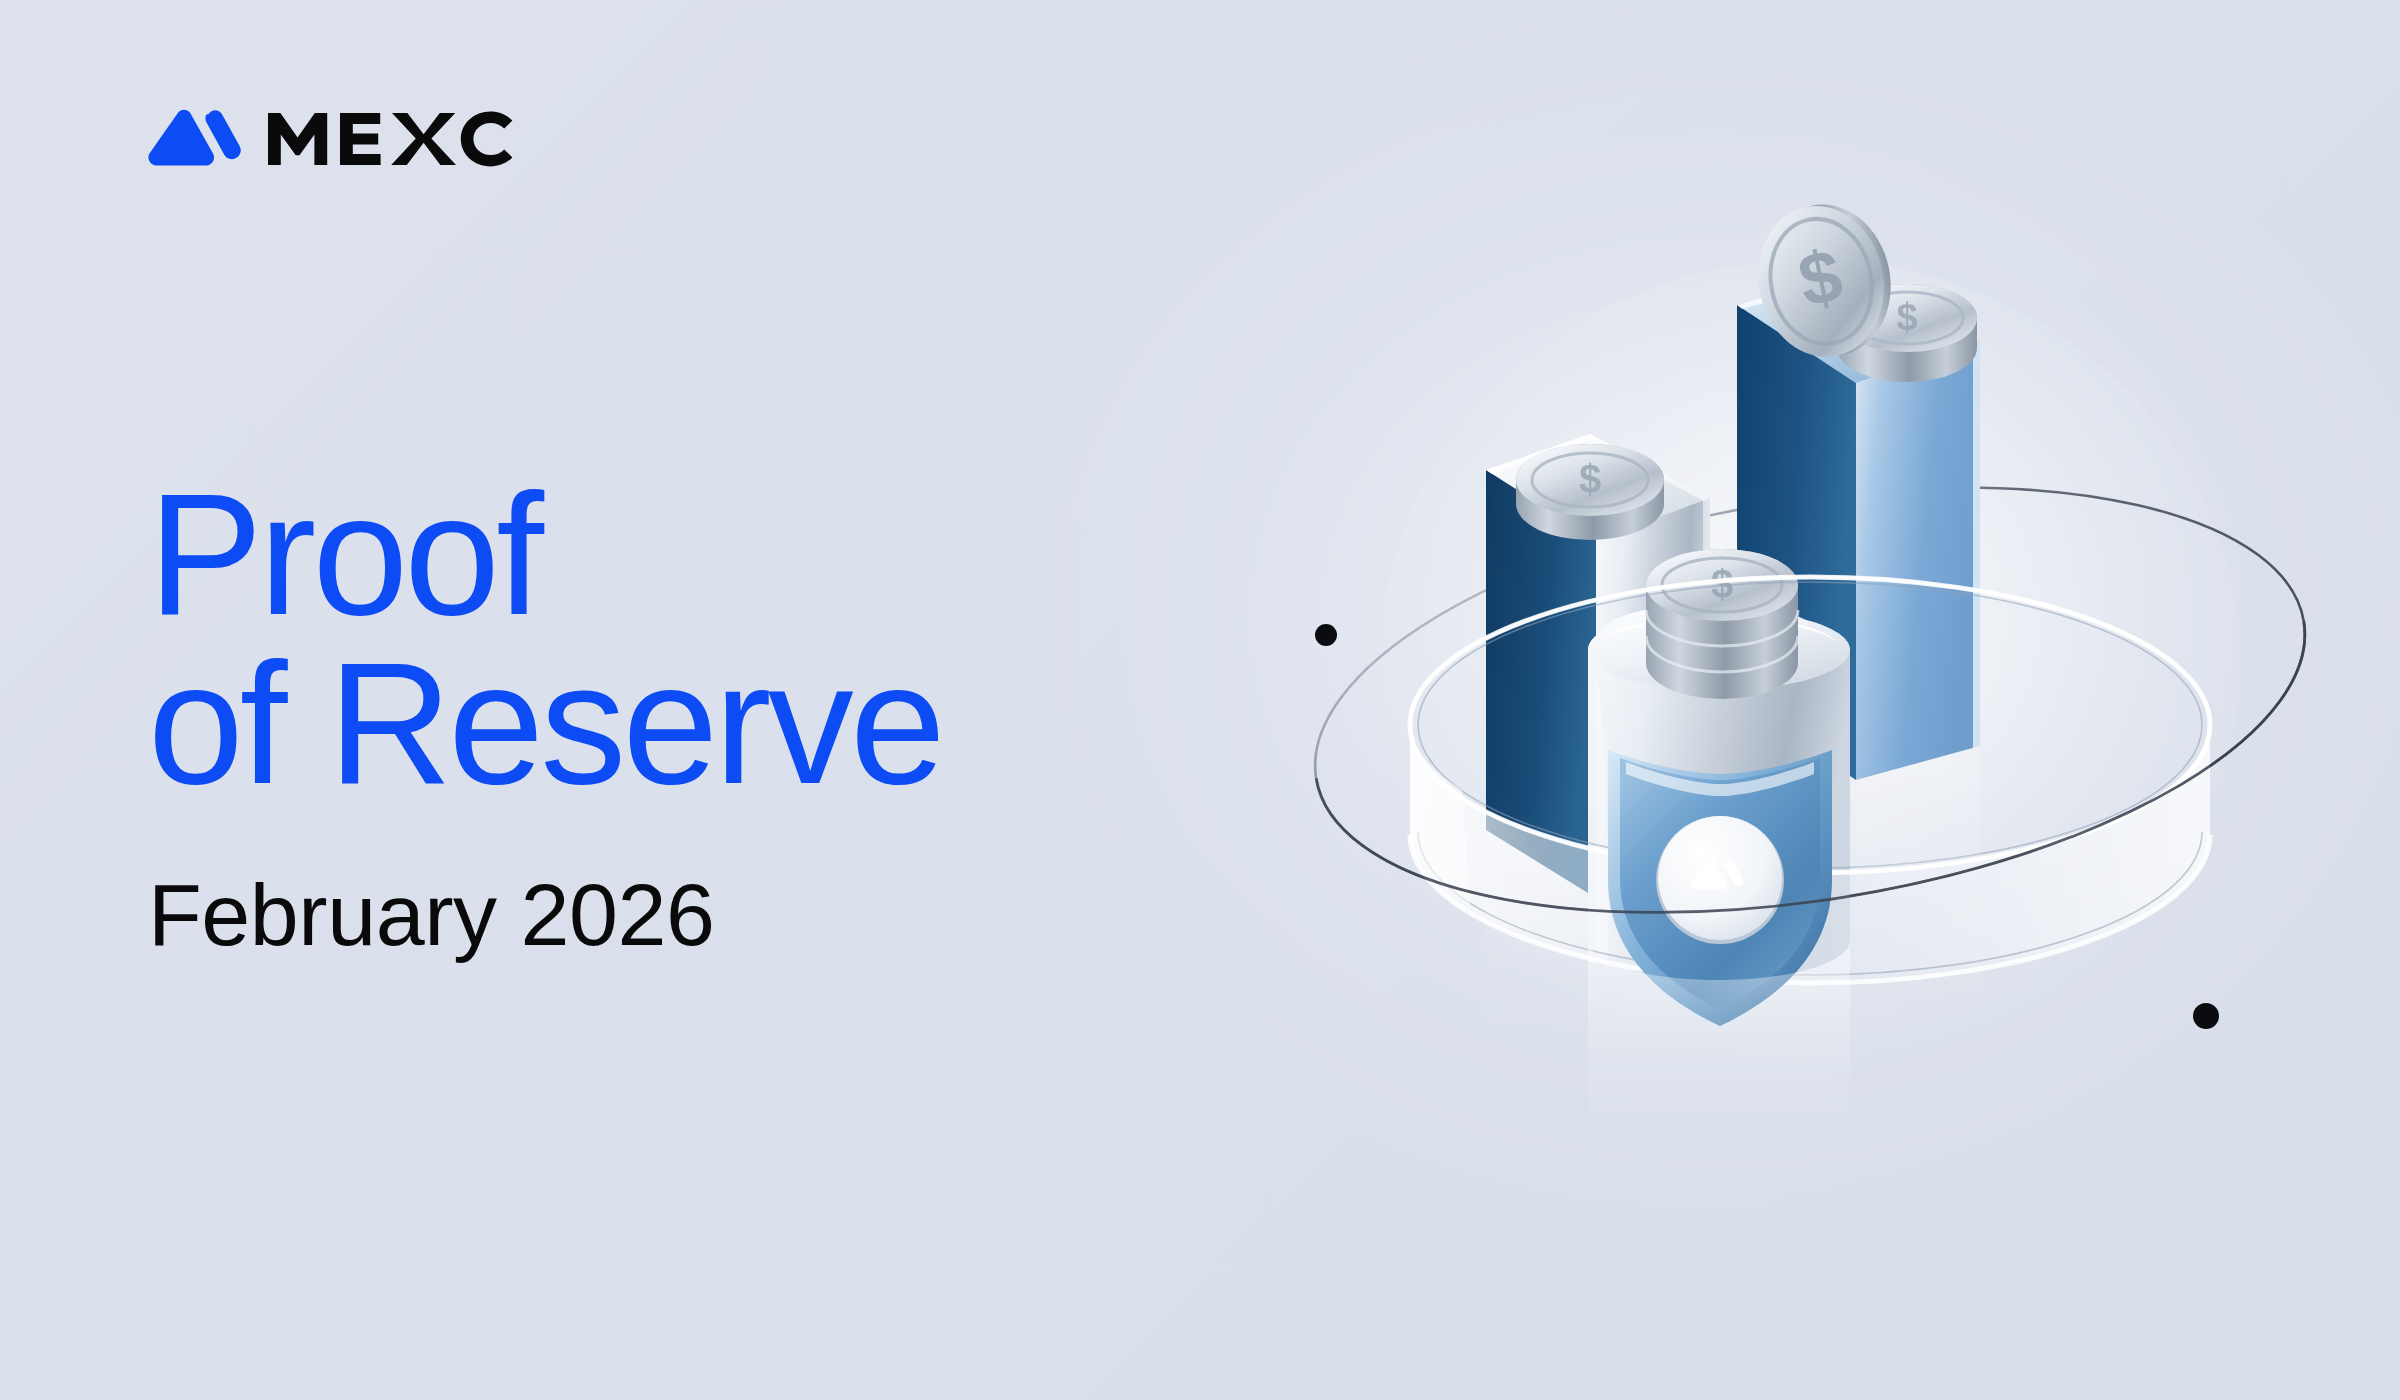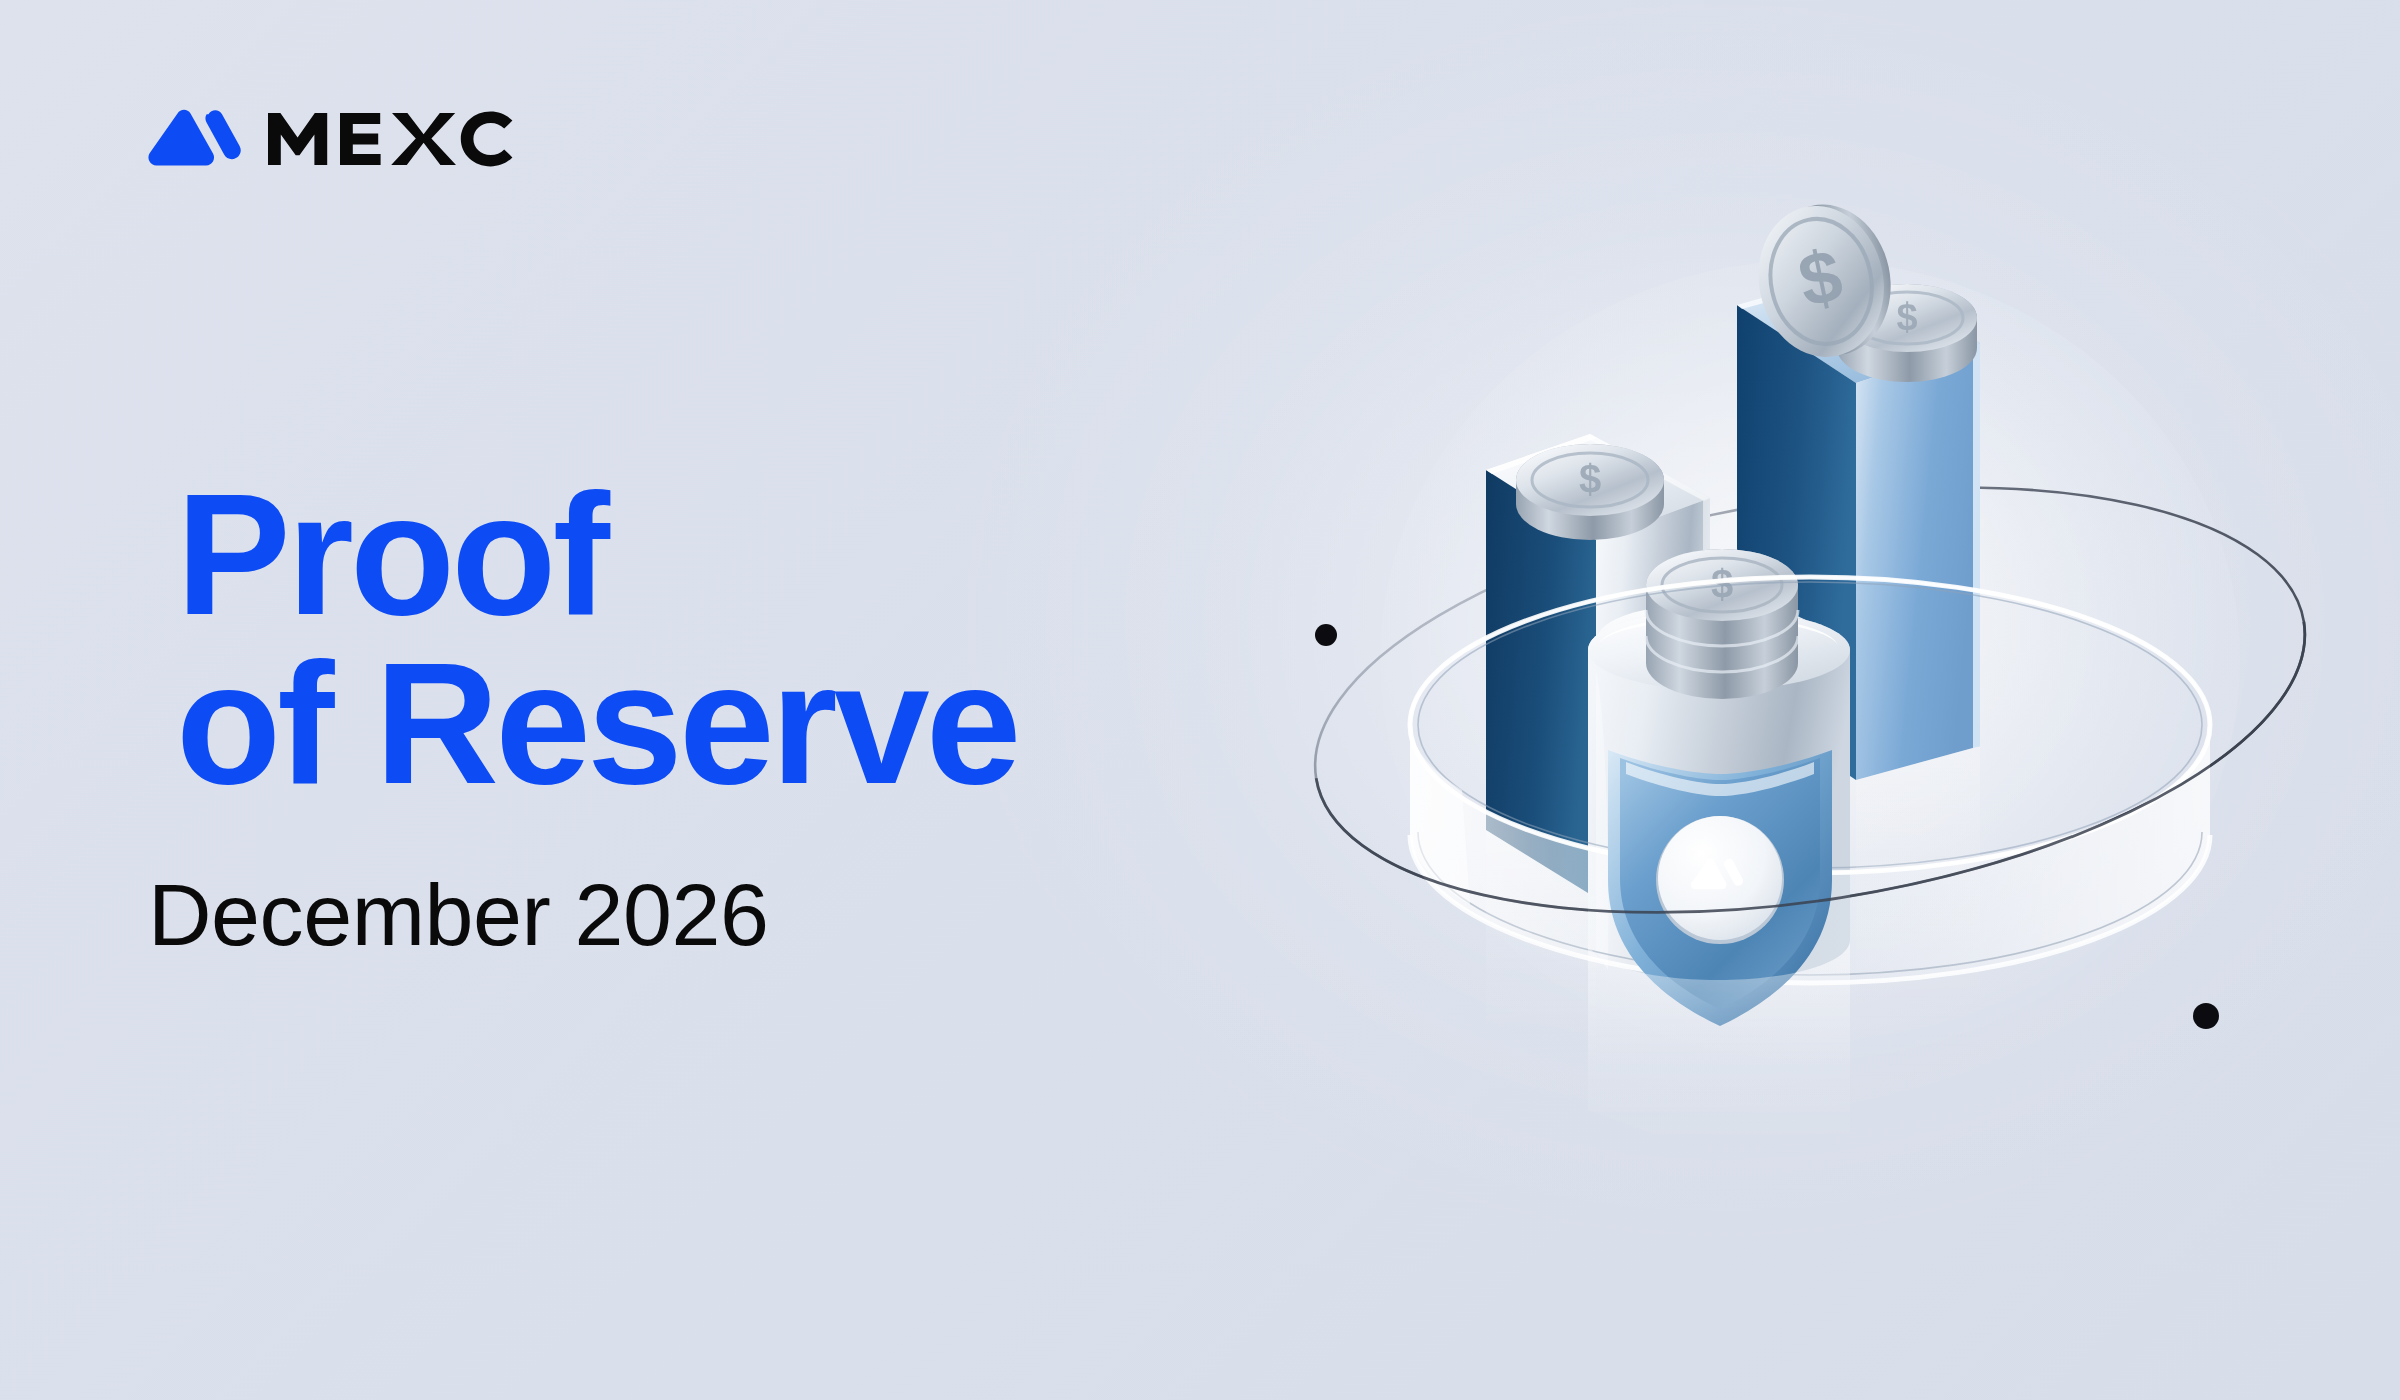--- a/index.html
+++ b/index.html
@@ -24,26 +24,25 @@
     display:flex; align-items:center; gap:26px;
   }
   #logo .mark { width:96px; height:62px; display:block; }
   #logo .wordmark { height:56px; display:block; }
 
   
   #copy { position:absolute; left:148px; top:470px; width:1150px; }
   .headline {
     font-size:172px;
     line-height:0.98;
-    font-weight:700;
+    font-weight:400;
     letter-spacing:-0.022em;
     color:#0d4bf5;
     white-space:pre-line;
     font-stretch:condensed;
-    margin-left:28px;
   }
   .subheadline {
     margin-top:64px;
     font-size:88px;
     line-height:1;
     font-weight:400;
     letter-spacing:-0.005em;
     color:#0a0a0a;
     font-stretch:condensed;
   }
@@ -74,21 +73,21 @@
 
       <path d="M124 2 h15.4 l16.2 21.3 L171.8 2 h15.4 l-23.8 25.6 L188 54 h-15.6 l-16.8-22.2 L138.8 54 H123.2 l24.6-26.4 Z" fill="#0a0a0a"></path>
 
       <path d="M236.2 17.6 c-3.6-3.6-8.2-5.6-13.6-5.6 c-9.9 0-17.2 7.3-17.2 16.0 c0 8.7 7.3 16.0 17.2 16.0 c5.4 0 10.0-2.0 13.6-5.6 l8.2 8.0 c-5.6 5.7-13.3 9.0-21.8 9.0 c-16.6 0-29.8-12.0-29.8-27.4 c0-15.4 13.2-27.4 29.8-27.4 c8.5 0 16.2 3.3 21.8 9.0 Z" fill="#0a0a0a"></path>
     </svg>
   </div>
 
   <div id="copy">
     <div class="headline">Proof
 of Reserve</div>
-    <div class="subheadline">December 2026</div>
+    <div class="subheadline">February 2026</div>
   </div>
 
   <div id="art">
     <svg viewBox="0 0 1020 1020" aria-hidden="true">
       <defs>
 
         <linearGradient id="blueFront" x1="0" y1="0" x2="1" y2="0.35">
           <stop offset="0%" stop-color="#d9e6f4"></stop>
           <stop offset="22%" stop-color="#a8c8e6"></stop>
           <stop offset="62%" stop-color="#7ba9d6"></stop>

